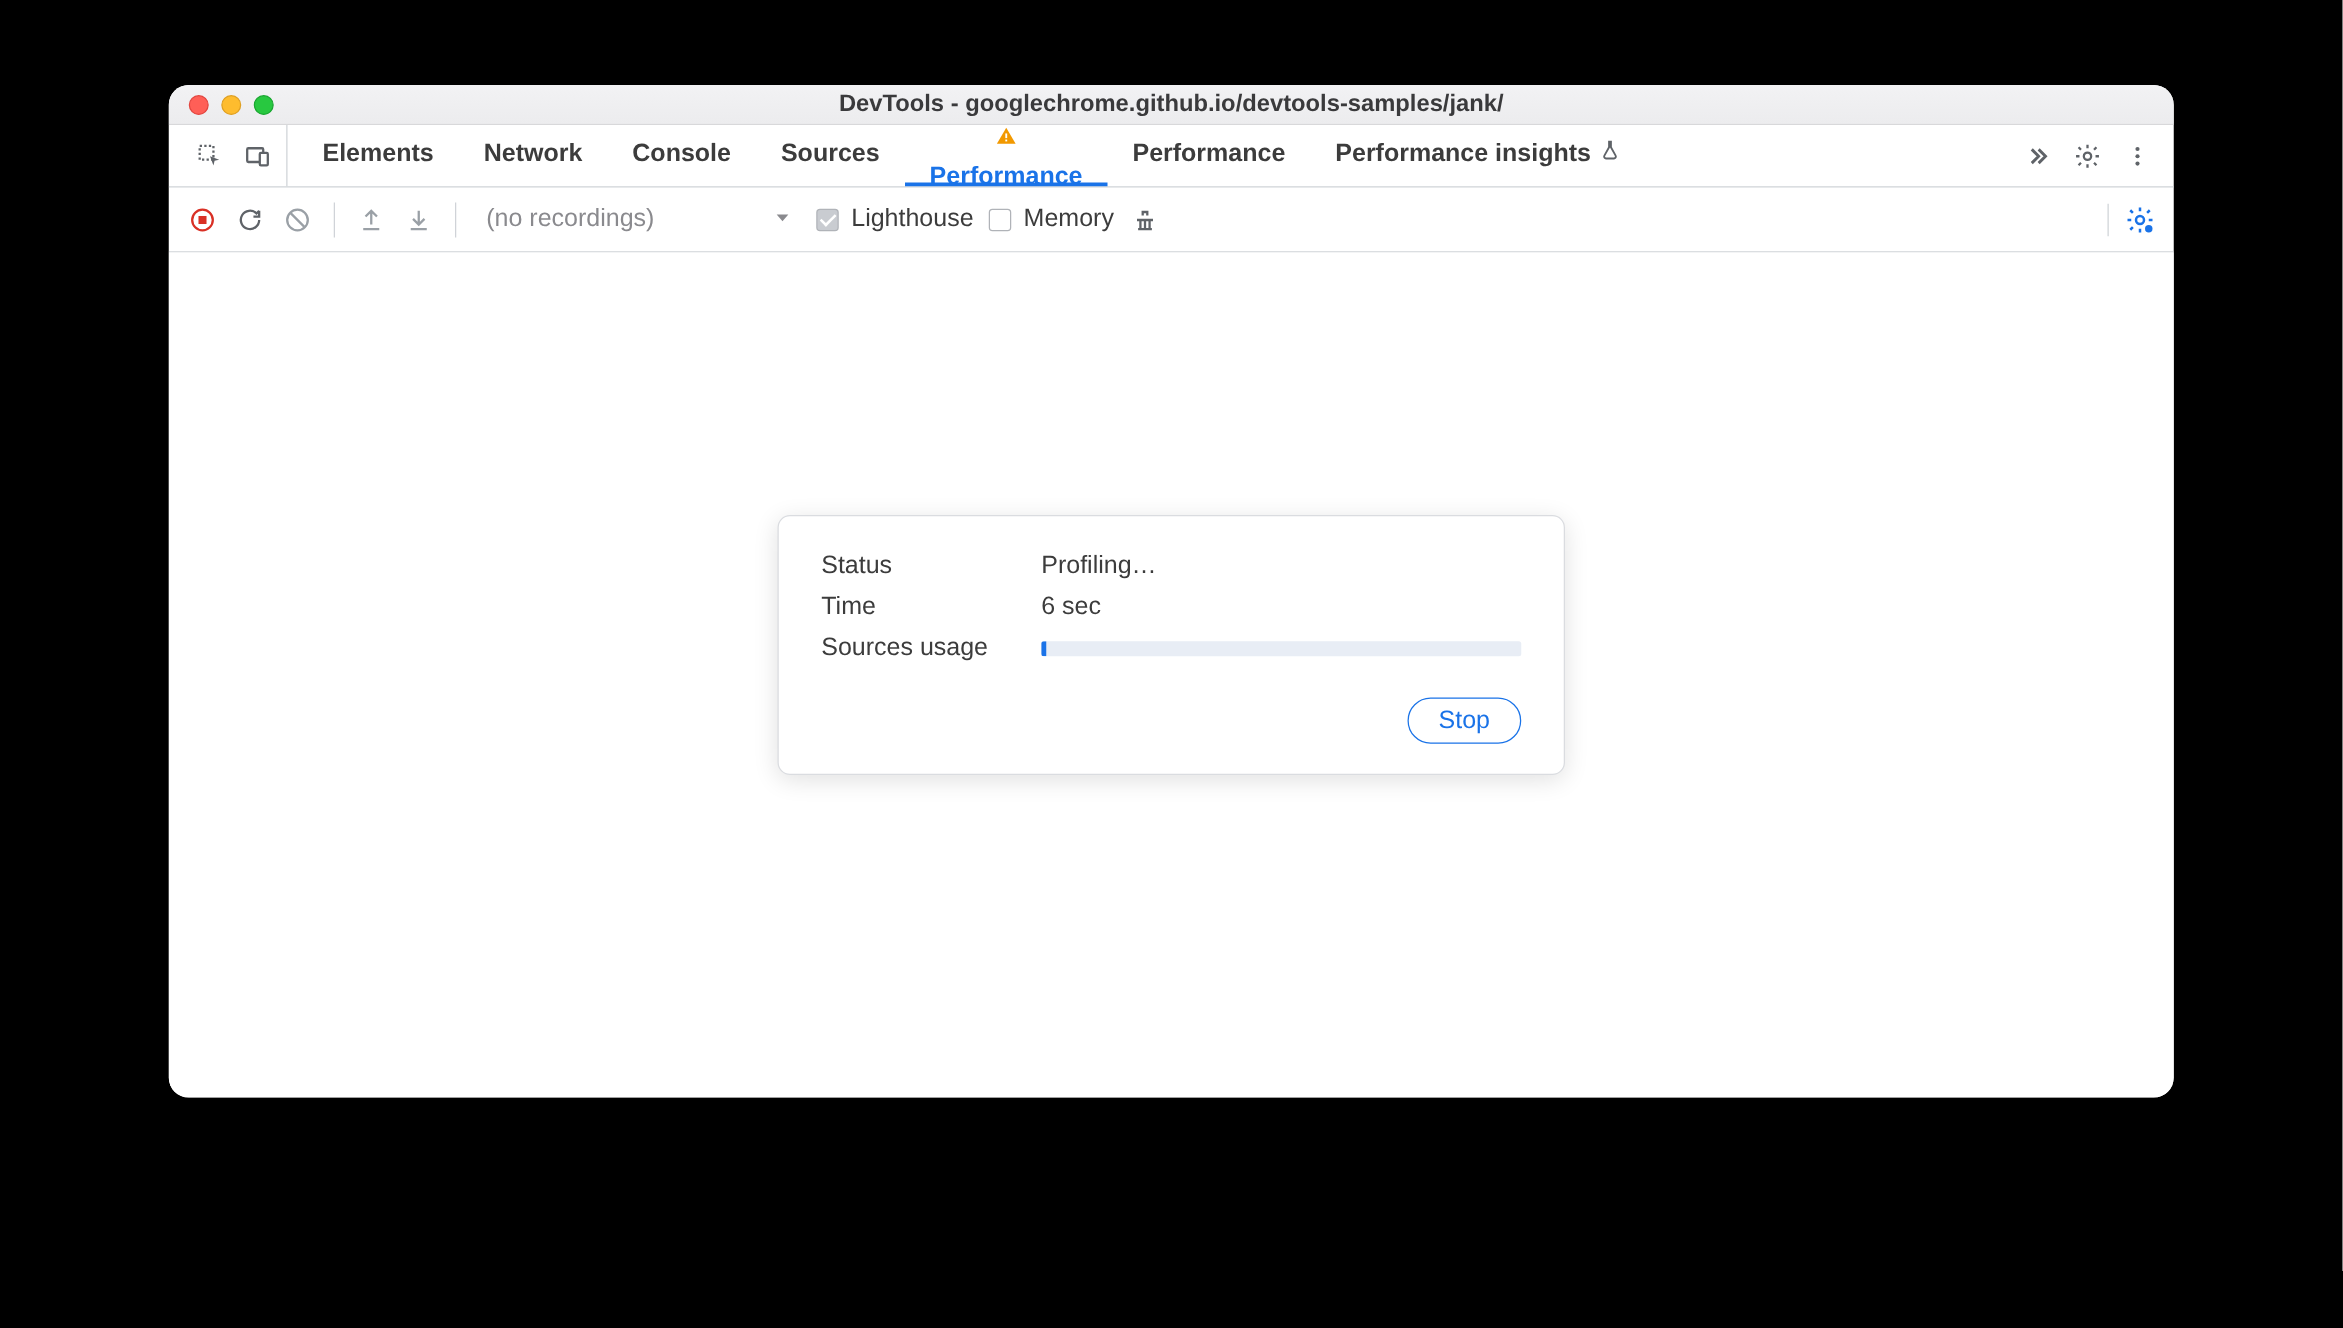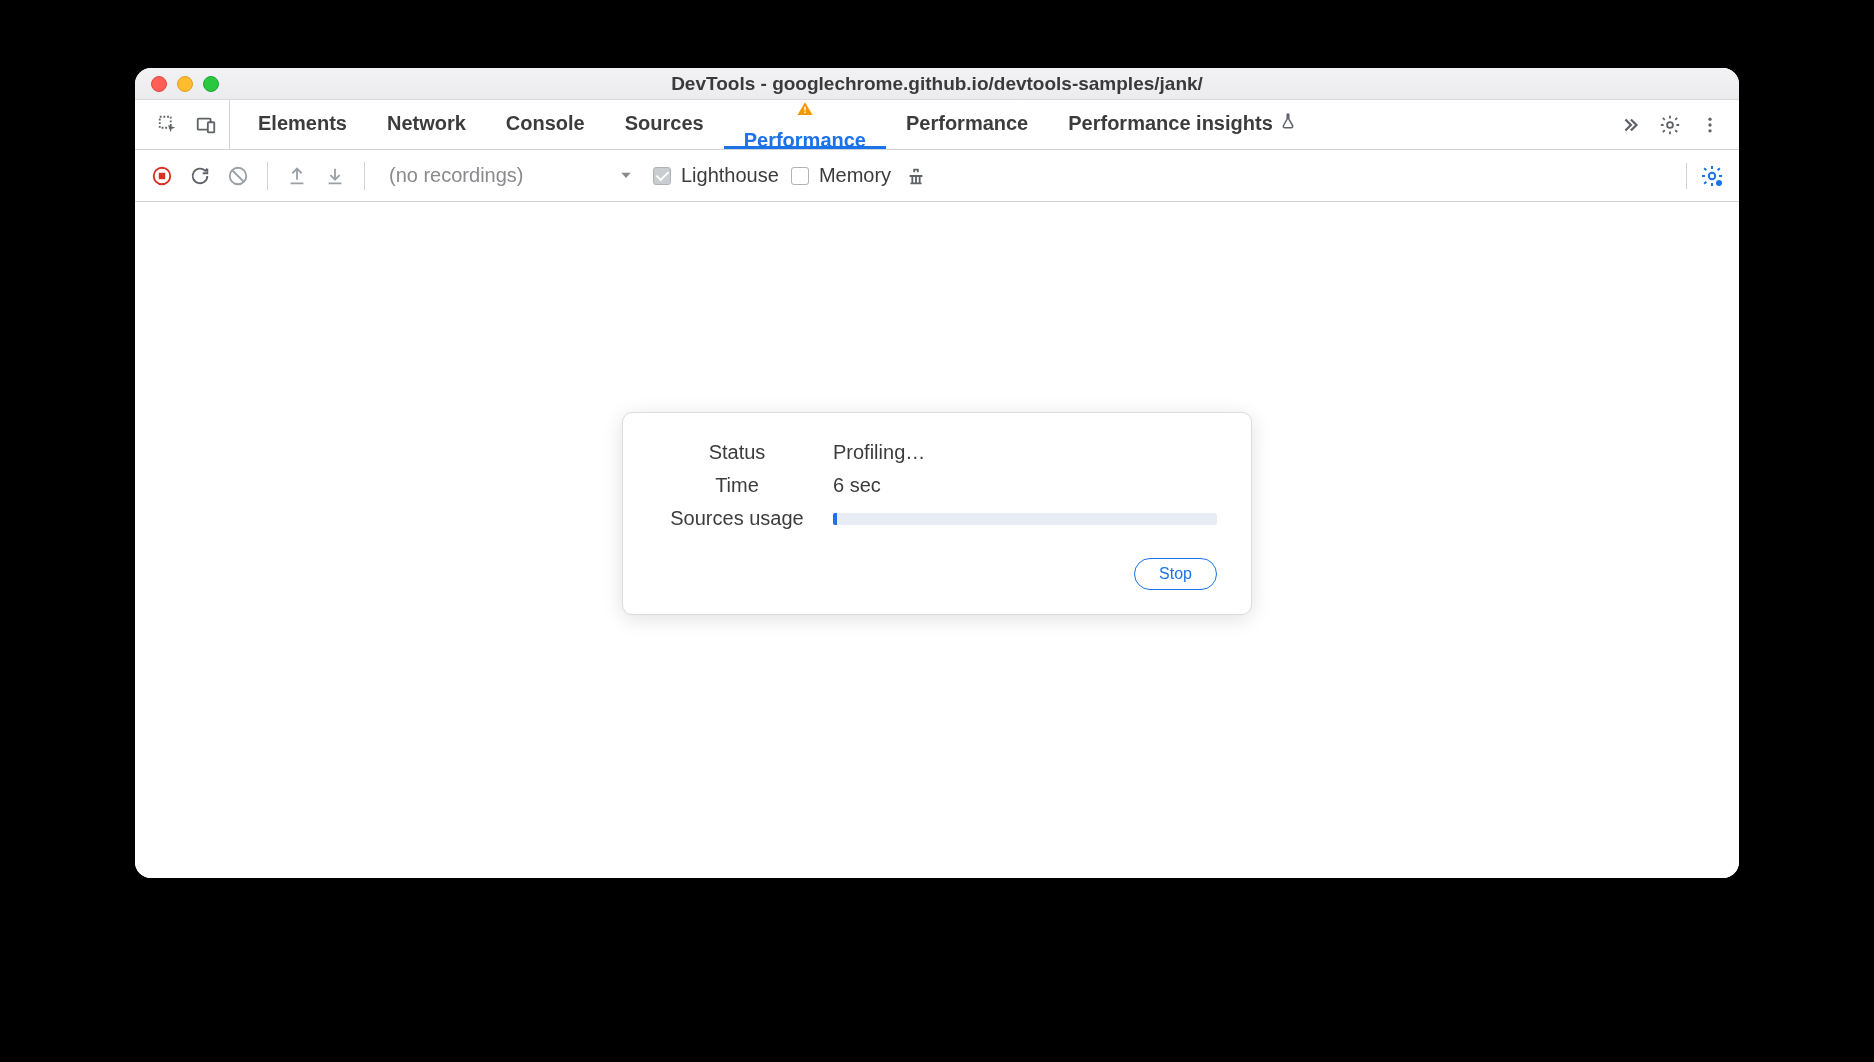--- a/index.html
+++ b/index.html
@@ -170,42 +170,42 @@
   }
   .dialog-grid {
     display: grid;
     grid-template-columns: 160px 1fr;
     row-gap: 10px;
     column-gap: 16px;
     align-items: center;
     font-size: 20px;
     color: #3c3c3c;
   }
-  .dialog-grid .label { text-align: center; }
+  .dialog-grid .label { text-align: left; }
   .progress-track {
     height: 12px;
     background: #e8edf5;
     border-radius: 2px;
     overflow: hidden;
   }
   .progress-fill {
     height: 100%;
     width: 1%;
     background: #1a73e8;
   }
   .dialog-footer {
     display: flex;
     justify-content: flex-end;
     margin-top: 28px;
   }
   .stop-btn {
     border: 1.5px solid #1a73e8;
     color: #1a73e8;
     background: #fff;
-    font-size: 16px;
+    font-size: 20px;
     padding: 6px 24px;
     border-radius: 22px;
     cursor: pointer;
   }
   .gear-blue { color: #1a73e8; }
   .record-icon { color: #d93025; }
 </style>
 </head>
 <body>
 

